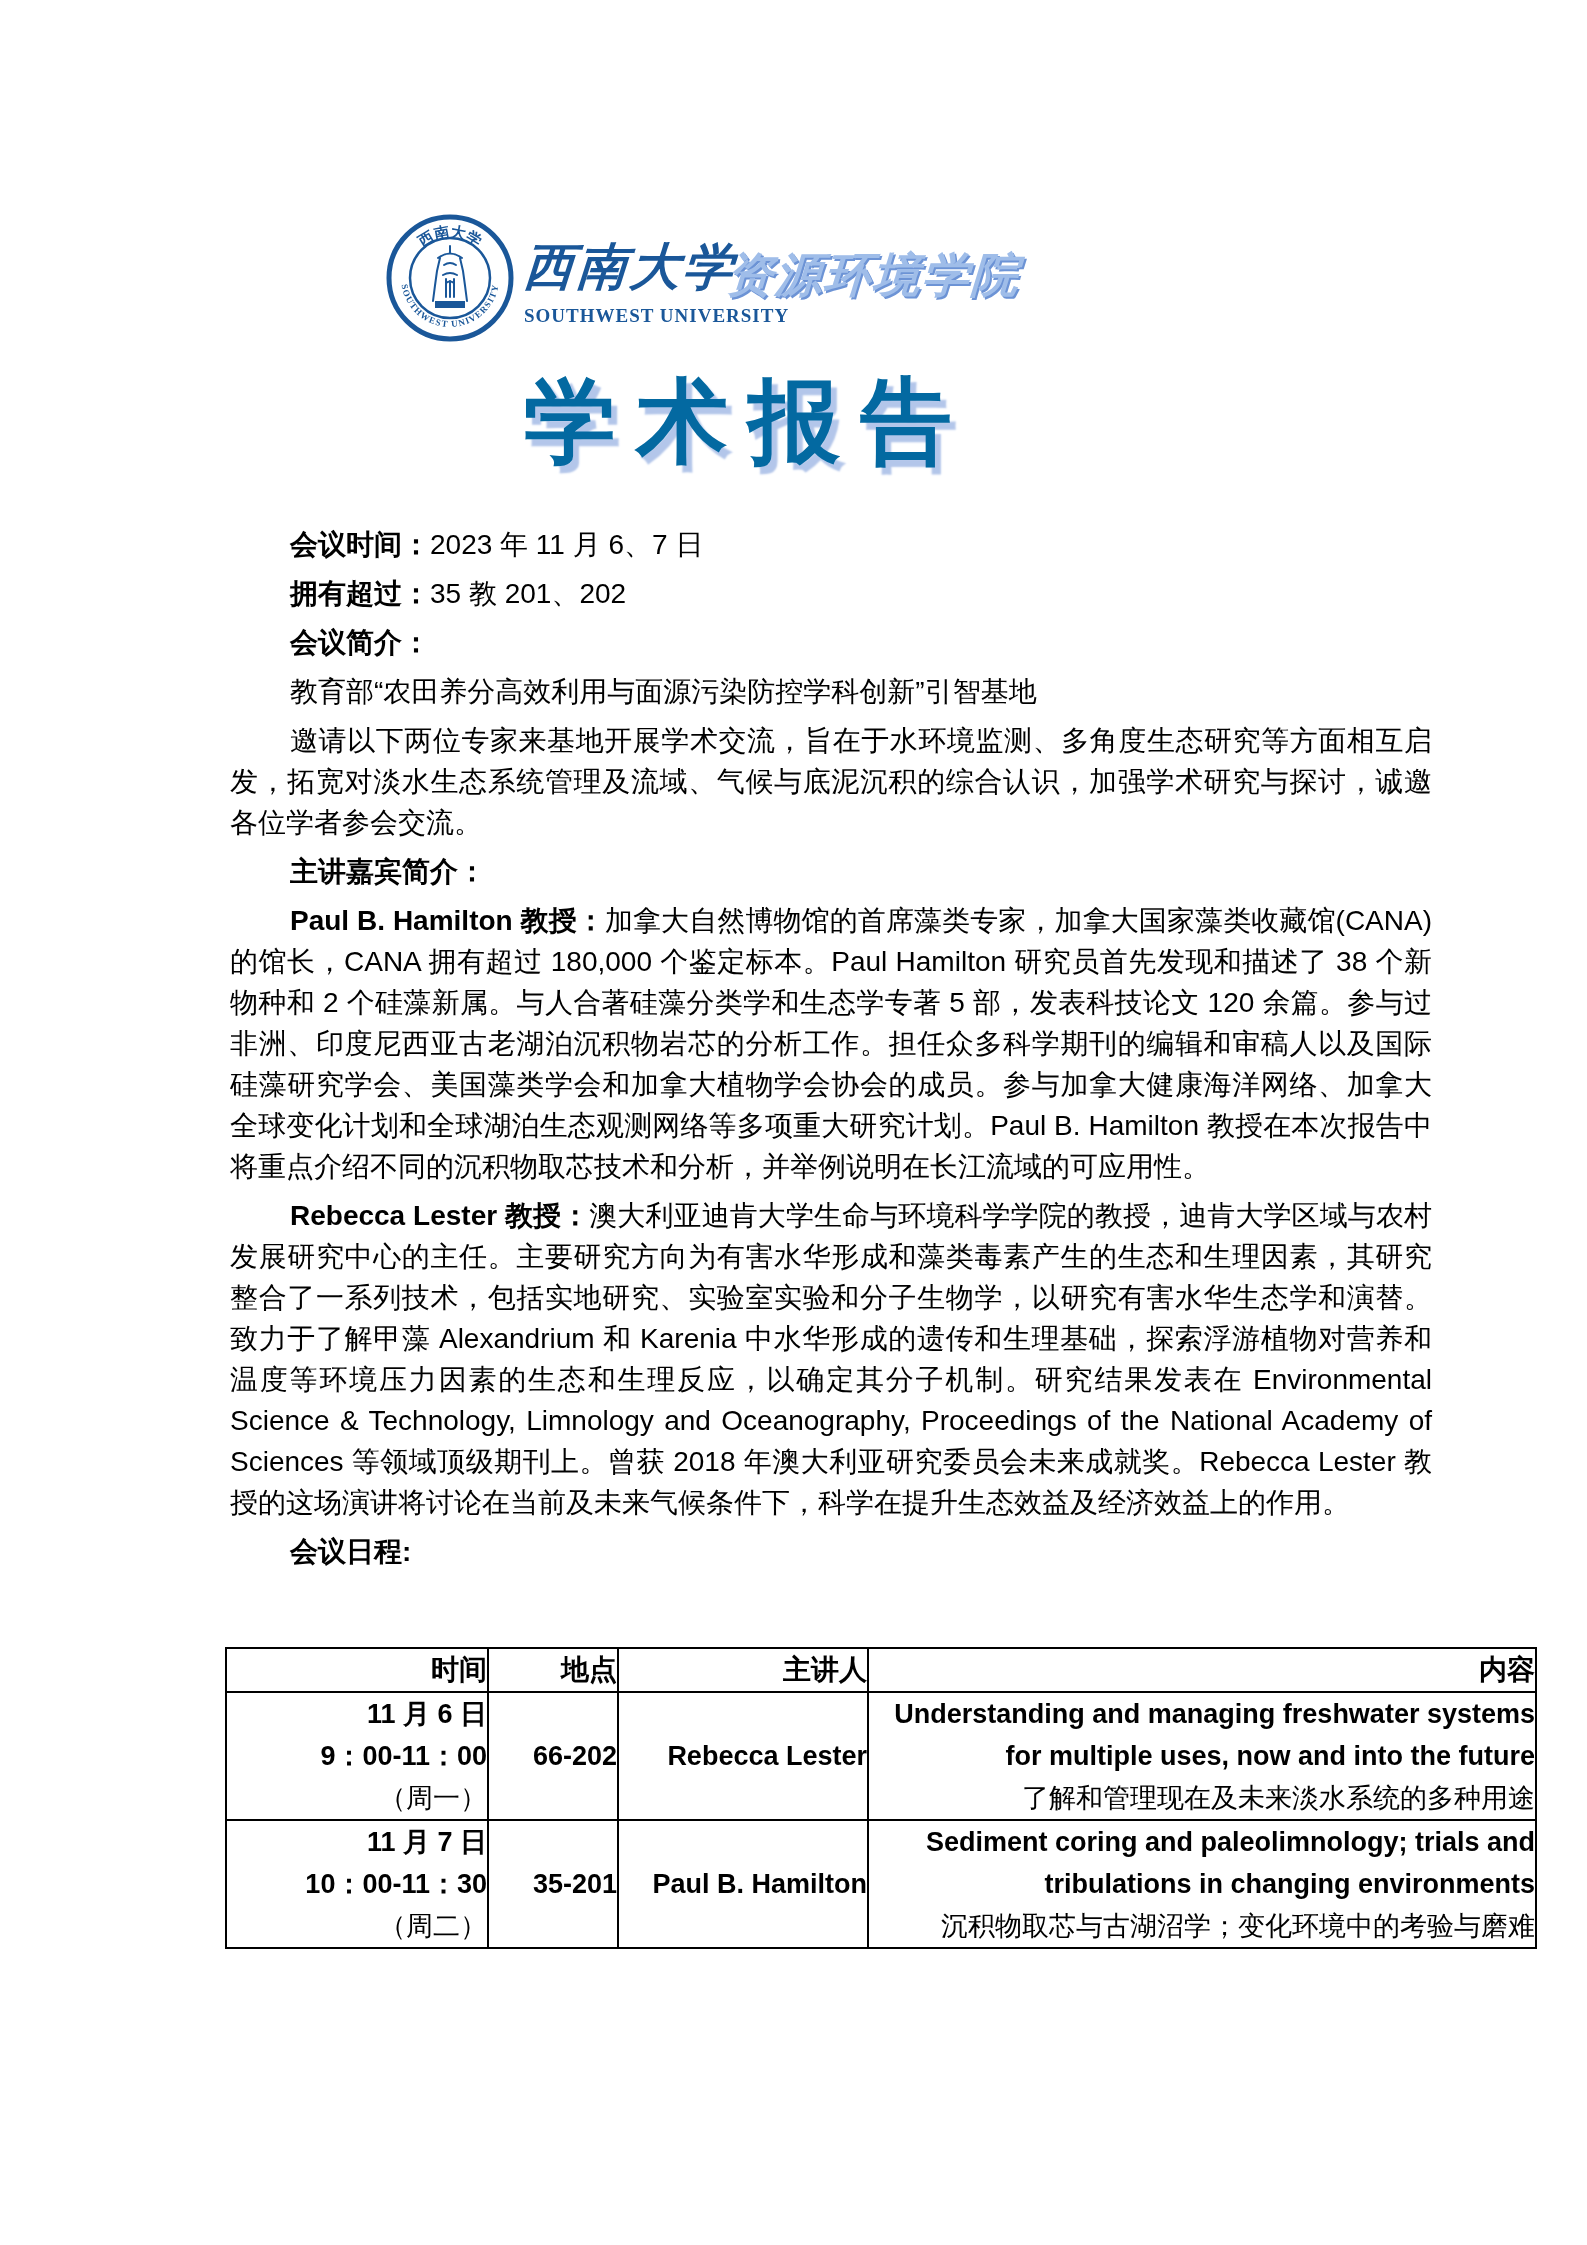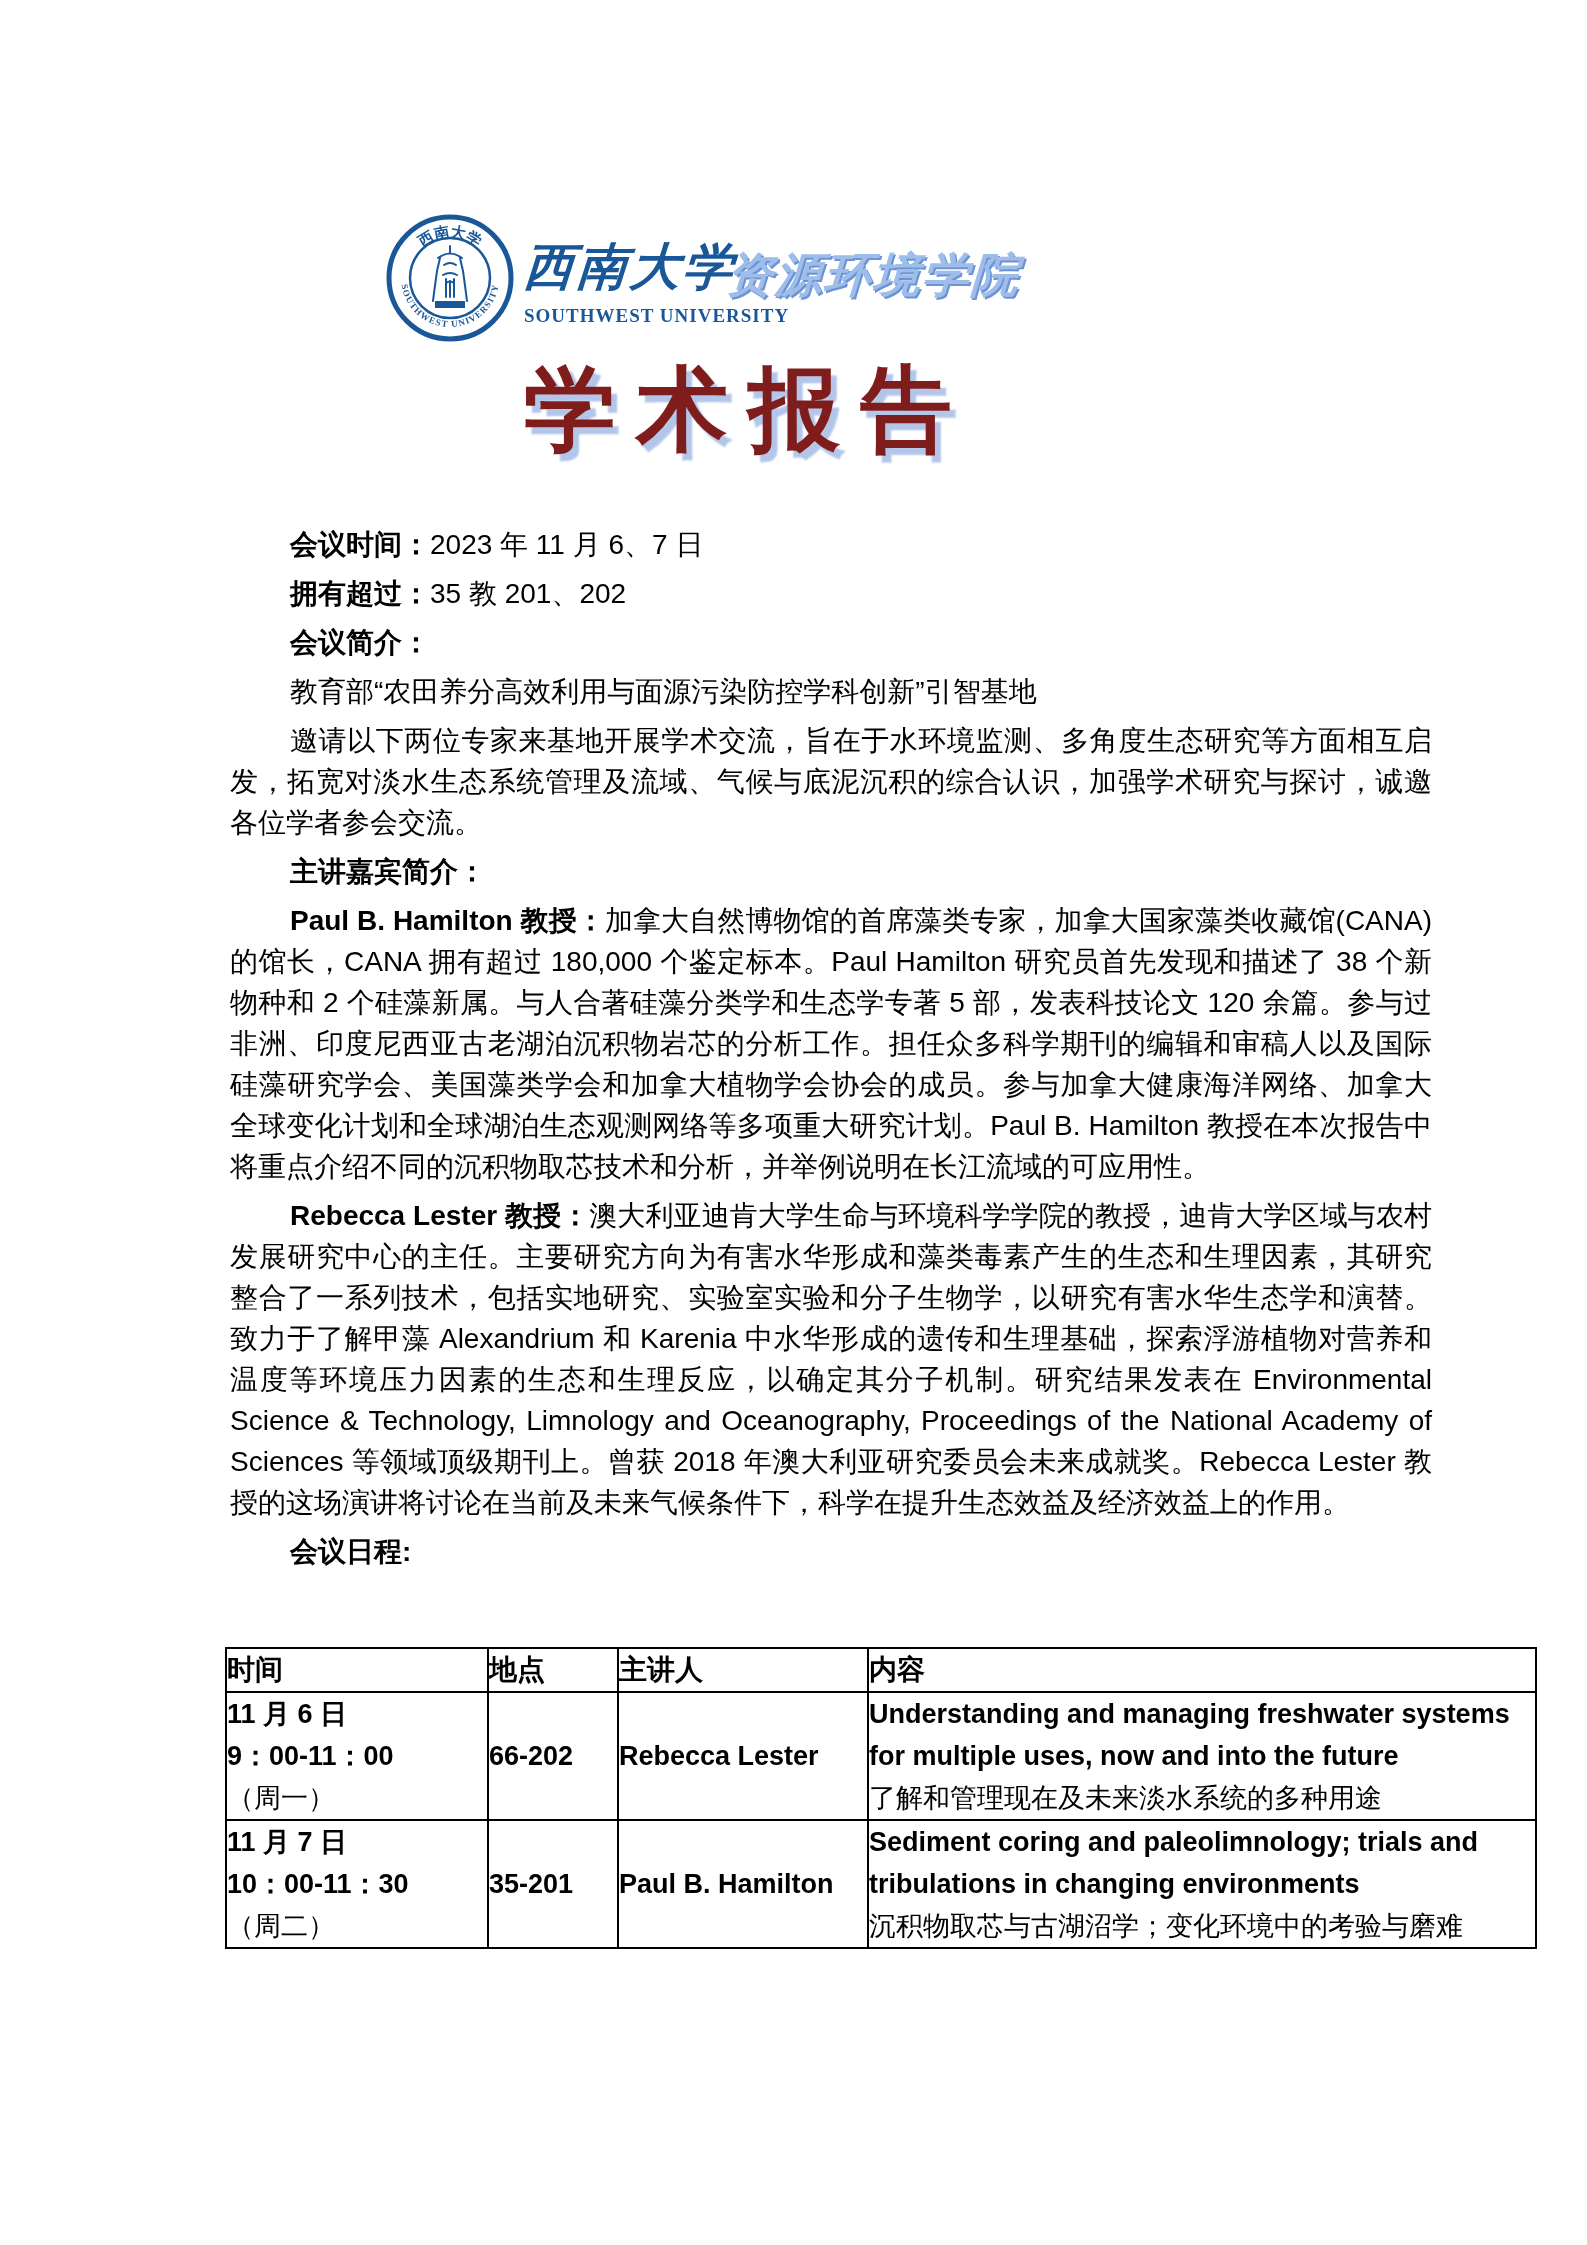--- a/index.html
+++ b/index.html
@@ -28,40 +28,40 @@
   .college{
     position:absolute;left:726px;top:244px;
     font-family:"Liberation Serif",serif;
     font-size:47px;font-weight:bold;font-style:italic;
     letter-spacing:2px;white-space:nowrap;
     color:#9fbde9;
     text-shadow:2px 2px 0 #6c93d5,-1px -1px 0 #ffffff,1px 1px 0 #ffffff;
     transform:skewX(-3deg);
   }
   .doc-title{
-    position:absolute;left:524px;top:348px;
+    position:absolute;left:524px;top:360px;
     font-family:"Liberation Serif",serif;
     font-size:92px;font-weight:bold;
     letter-spacing:20px;white-space:nowrap;
-    color:#7f1d1d;
+    color:#0369a1;
     text-shadow:6px 7px 2px #b3c6ea;
   }
   
   .body-text{
     position:absolute;left:222px;top:516px;width:1218px;
     font-size:28px;line-height:41px;
     text-align:justify;
   }
   .line,.para{text-indent:60px;margin:8px;}
   .b{font-weight:bold;}
   
   .sched{
     position:absolute;left:225px;top:1647px;
     border-collapse:collapse;table-layout:fixed;width:1310px;
-    font-size:27px;line-height:42px;text-align:left;border-radius:13px;
+    font-size:27px;line-height:42px;text-align:right;border-radius:13px;
   }
   .sched th,.sched td{
     border:2px solid #000;
     padding:0;vertical-align:middle;
     overflow:hidden;
   }
   .sched th{font-weight:bold;height:42px;font-size:28px;}
   .sched td{height:126px;}
   .cell-line{line-height:42px;}
   .en-title{font-weight:bold;}

